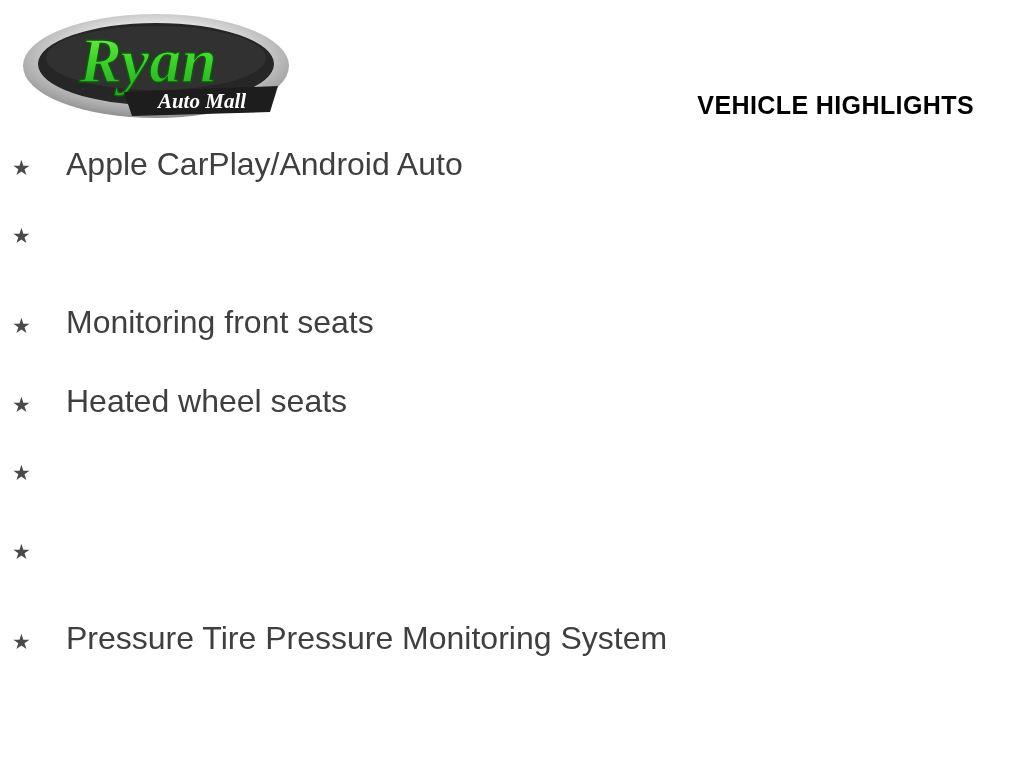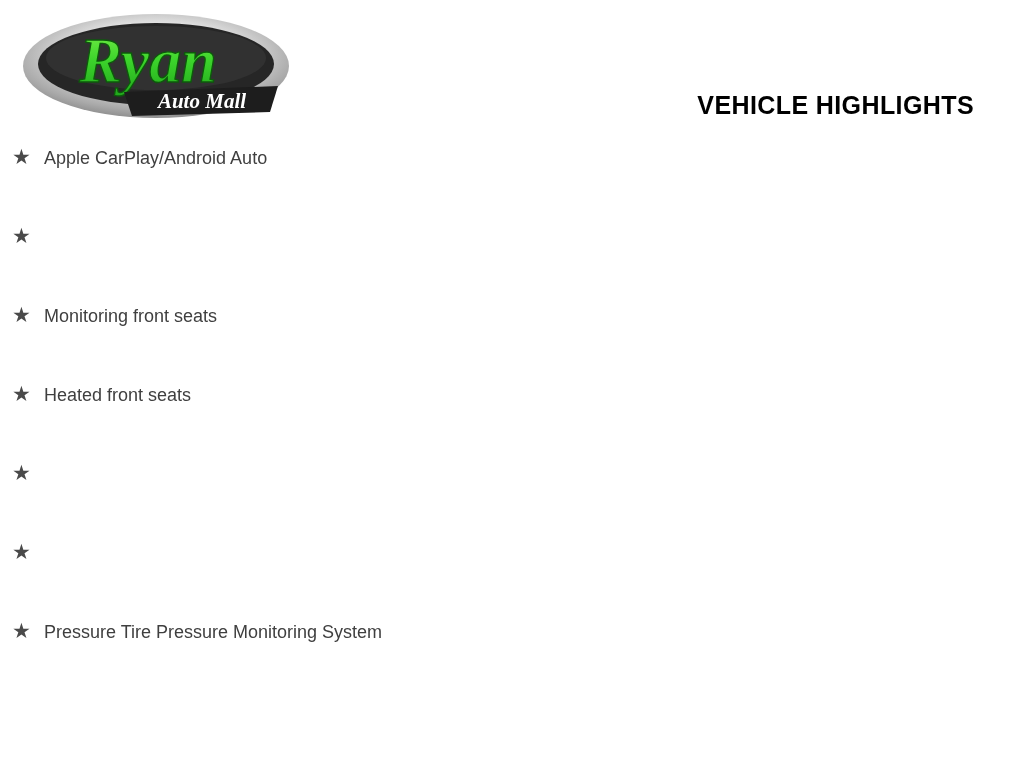--- a/index.html
+++ b/index.html
@@ -63,23 +63,24 @@
   }
   .star {
     width: 32px;
     flex: 0 0 32px;
     font-size: 21px;
     line-height: 1;
     color: #4a4a4a;
     text-align: left;
   }
   .feature-text {
-    font-size: 18px;
+    font-size: 32px;
     color: #3f3f3f;
     white-space: nowrap;
+    margin-left: 22px;
   }
 </style>
 </head>
 <body>
 
 <div class="page">
 
   <div class="header">
 
     <div class="logo">
@@ -120,21 +121,21 @@
     </li>
     <li class="feature-item">
       <span class="star">★</span>
     </li>
     <li class="feature-item">
       <span class="star">★</span>
       <span class="feature-text">Monitoring front seats</span>
     </li>
     <li class="feature-item">
       <span class="star">★</span>
-      <span class="feature-text">Heated front seats</span>
+      <span class="feature-text">Heated wheel seats</span>
     </li>
     <li class="feature-item">
       <span class="star">★</span>
     </li>
     <li class="feature-item">
       <span class="star">★</span>
     </li>
     <li class="feature-item">
       <span class="star">★</span>
       <span class="feature-text">Pressure Tire Pressure Monitoring System</span>

